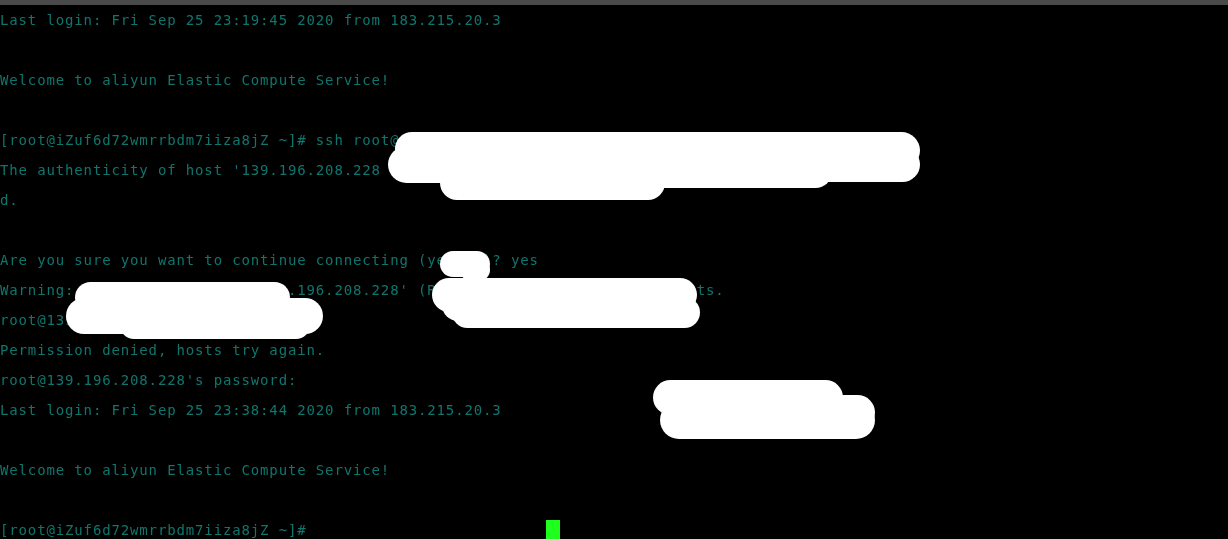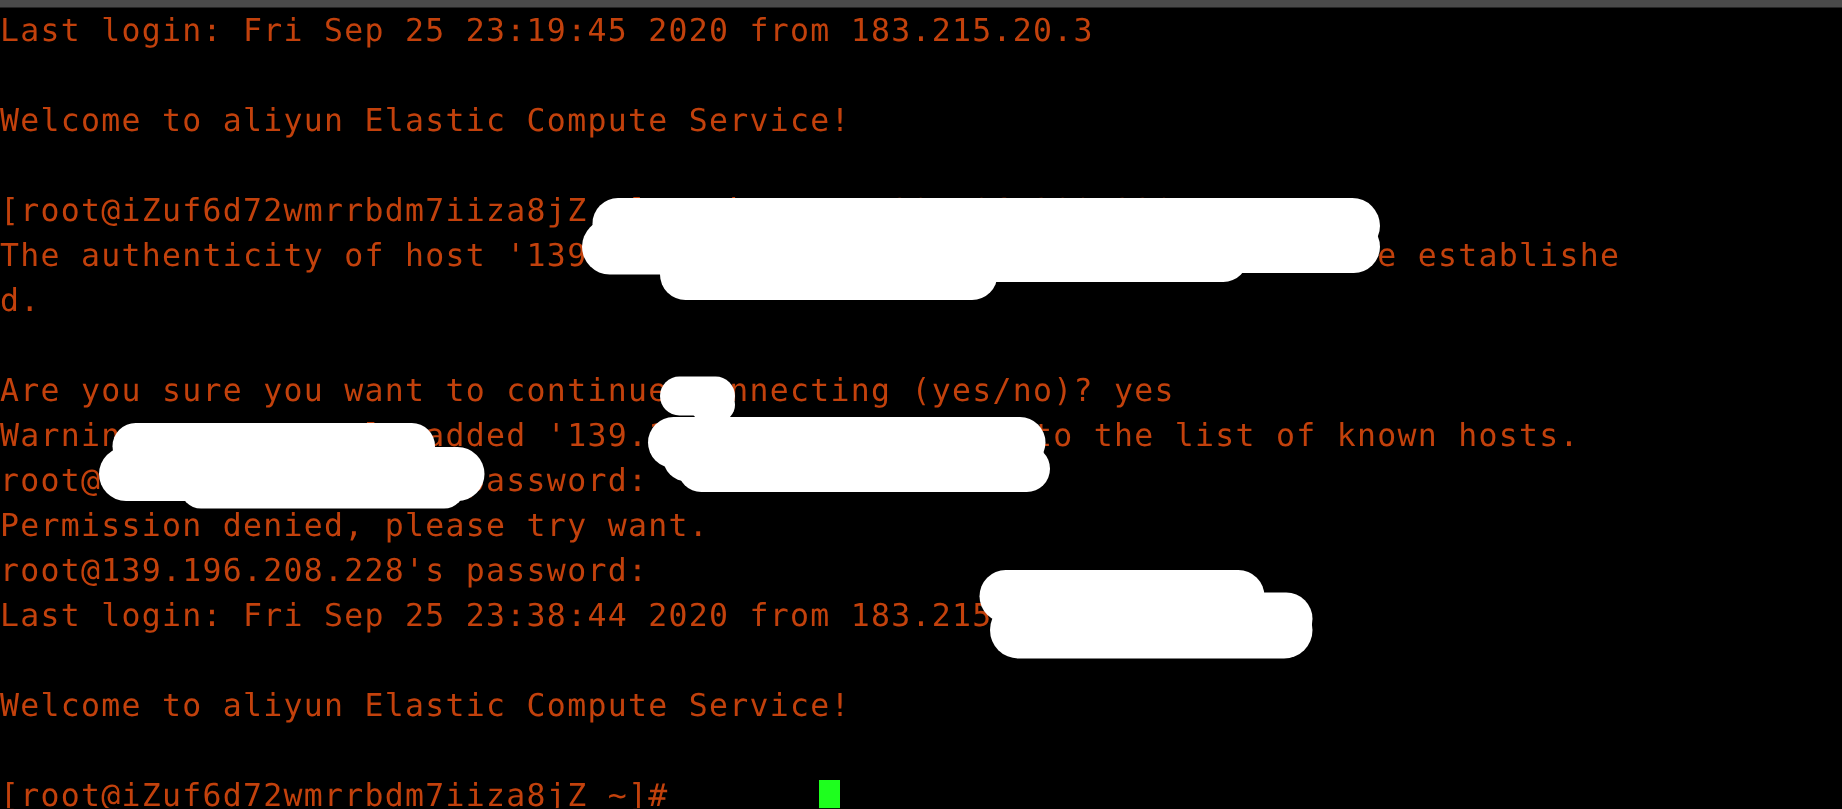--- a/index.html
+++ b/index.html
@@ -28,22 +28,22 @@
     left: 0;
     top: 5px;
     width: 1228px;
     height: 534px;
     overflow: hidden;
   }
   .line {
     position: absolute;
     left: 0;
     white-space: pre;
-    color: #c2410c;
-    font-size: 21px;
+    color: #0f766e;
+    font-size: 14px;
     line-height: 30px;
     letter-spacing: 0.86px;
     font-family: "DejaVu Sans Mono", "Liberation Mono", monospace;
   }
   
   #cursor {
     position: absolute;
     width: 14px;
     height: 22px;
     background: #1eff1e;
@@ -68,21 +68,21 @@
     <div class="line" style="top:0px">Last login: Fri Sep 25 23:19:45 2020 from 183.215.20.3</div>
     <div class="line" style="top:30px"></div>
     <div class="line" style="top:60px">Welcome to aliyun Elastic Compute Service!</div>
     <div class="line" style="top:90px"></div>
     <div class="line" style="top:120px">[root@iZuf6d72wmrrbdm7iiza8jZ ~]# ssh root@139.196.208.228</div>
     <div class="line" style="top:150px">The authenticity of host '139.196.208.228 (139.196.208.228)' can't be establishe</div>
     <div class="line" style="top:180px">d.</div>
     <div class="line" style="top:240px">Are you sure you want to continue connecting (yes/no)? yes</div>
     <div class="line" style="top:270px">Warning: Permanently added '139.196.208.228' (RSA) to the list of known hosts.</div>
     <div class="line" style="top:300px">root@139.196.208.228's password:</div>
-    <div class="line" style="top:330px">Permission denied, please try want.</div>
+    <div class="line" style="top:330px">Permission denied, hosts try again.</div>
     <div class="line" style="top:360px">root@139.196.208.228's password:</div>
     <div class="line" style="top:390px">Last login: Fri Sep 25 23:38:44 2020 from 183.215.20.3</div>
     <div class="line" style="top:420px"></div>
     <div class="line" style="top:450px">Welcome to aliyun Elastic Compute Service!</div>
     <div class="line" style="top:480px"></div>
     <div class="line" style="top:510px">[root@iZuf6d72wmrrbdm7iiza8jZ ~]# </div>
 
     <div id="cursor" style="left:546px; top:515px"></div>
 
     <div class="redaction r-round" style="left:395px; top:127px; width:272px; height:34px;"></div>

